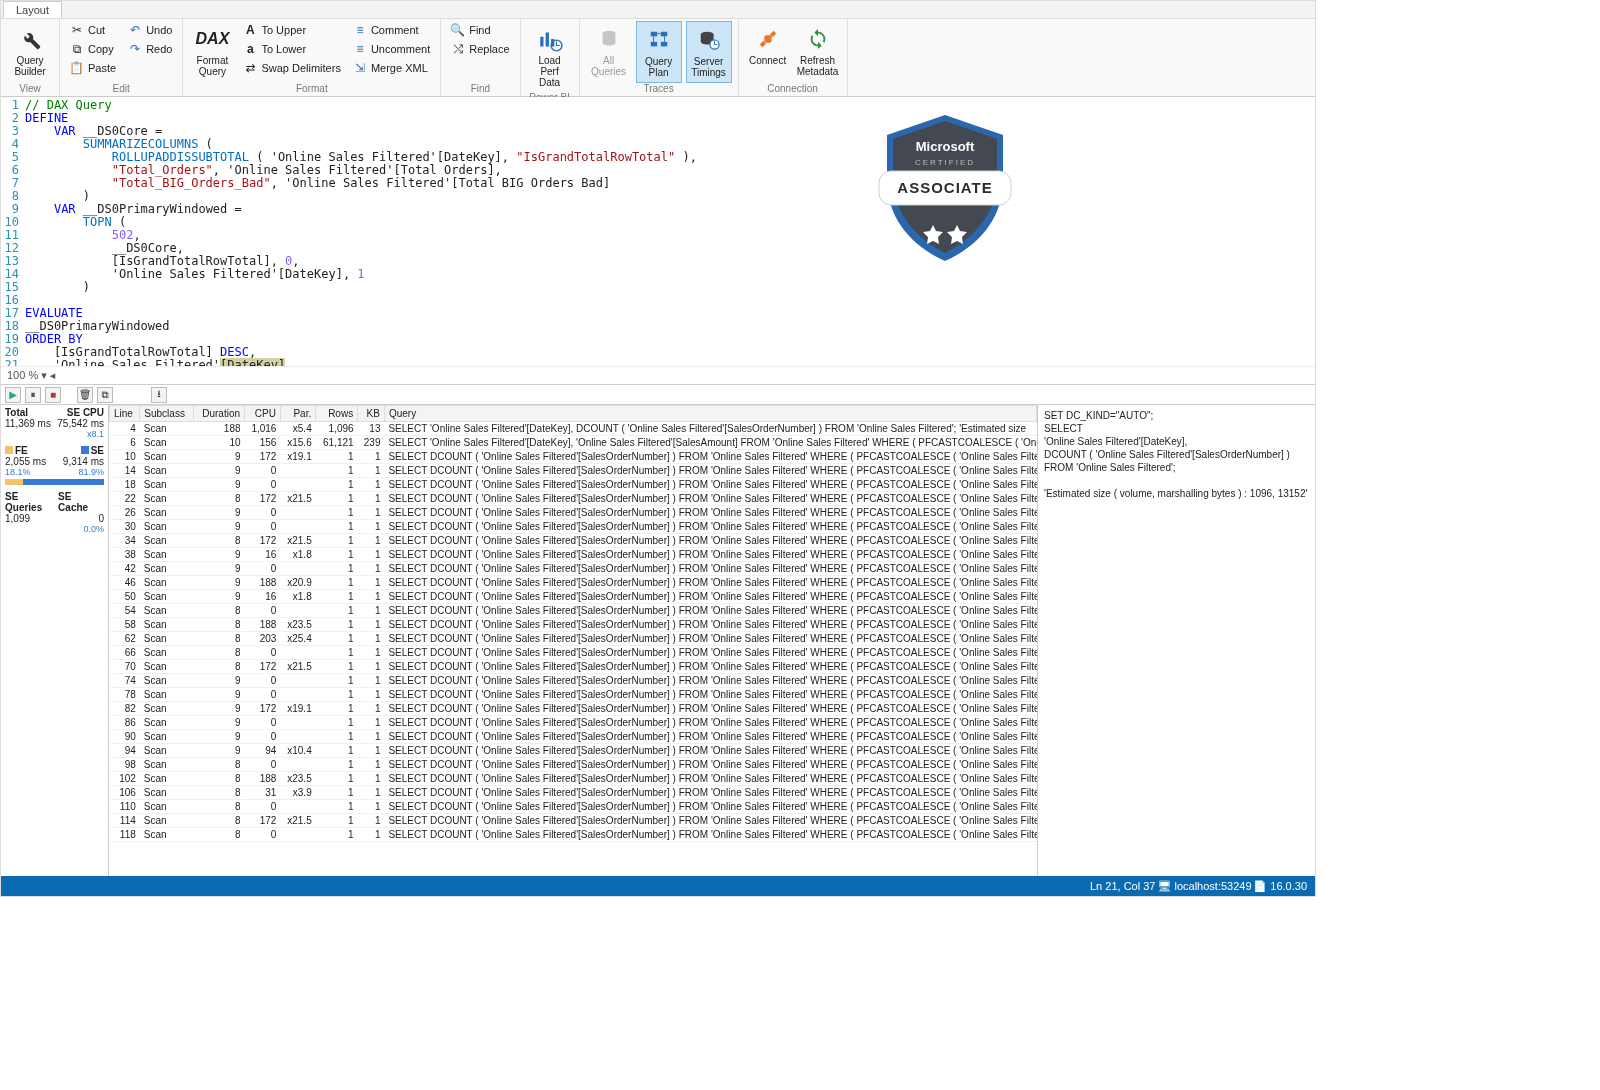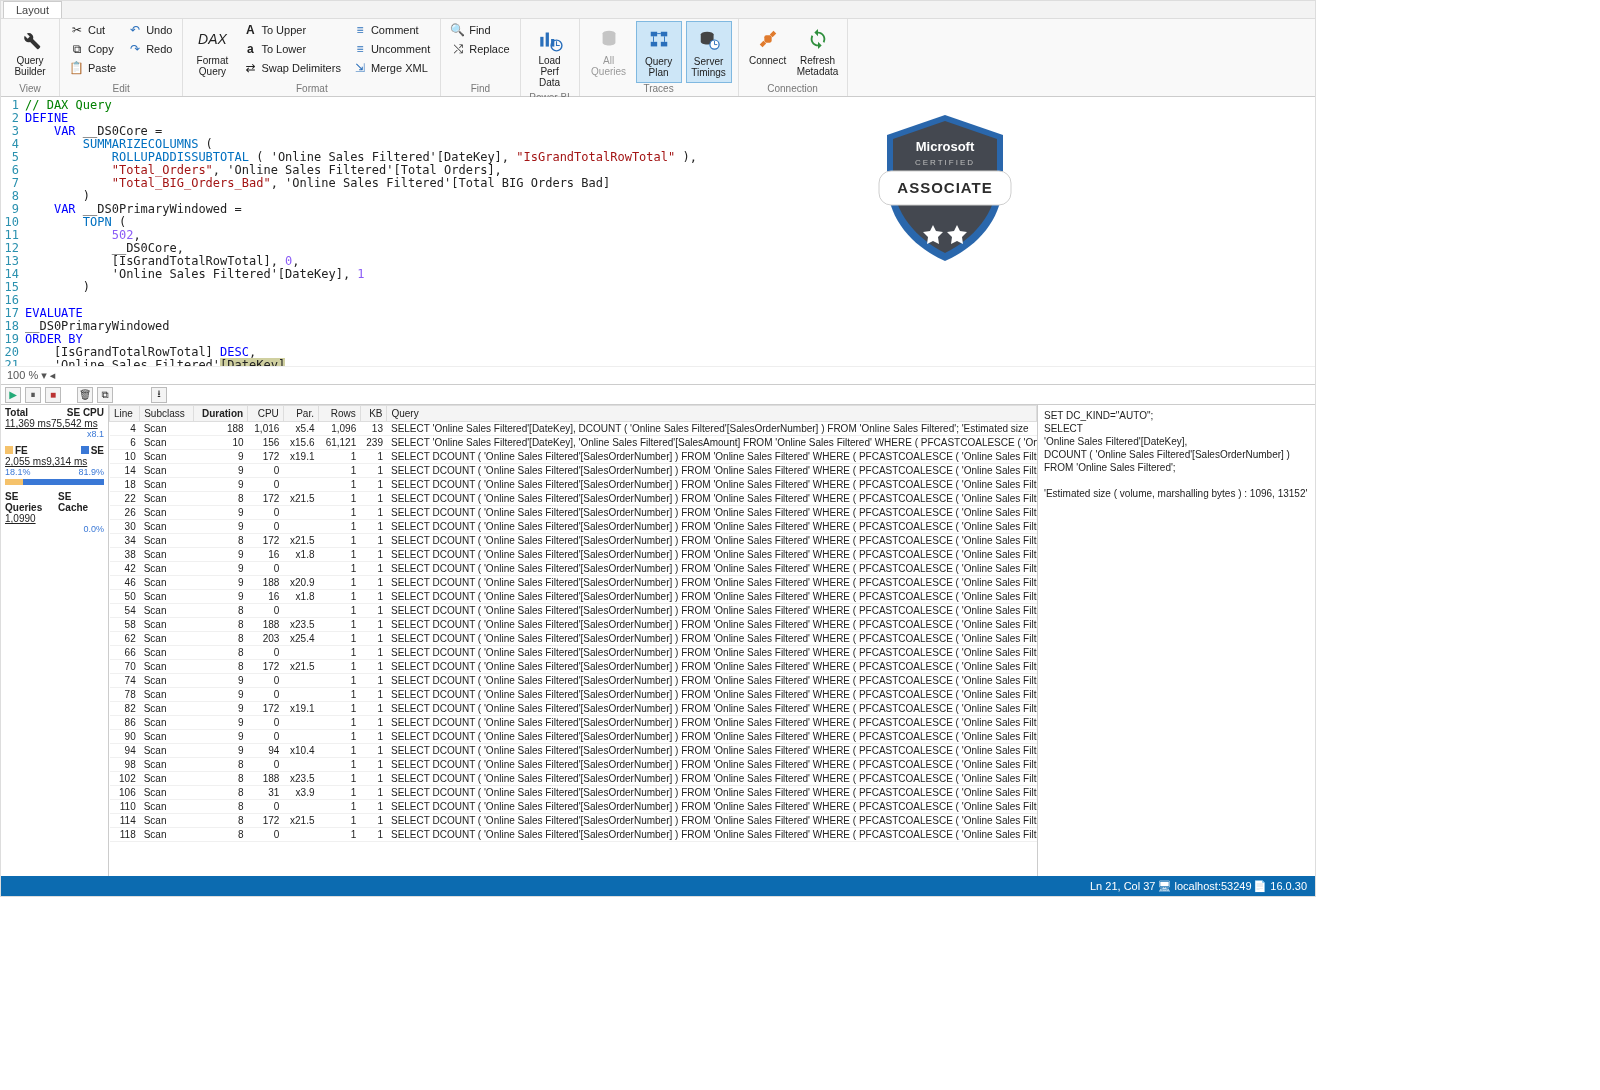--- a/index.html
+++ b/index.html
@@ -39,21 +39,21 @@
 
 .badge { position: absolute; right: 290px; top: 10px; width: 160px; height: 160px; opacity: 0.95; }
 
 
 .trace-pane { flex: 1; display: flex; flex-direction: column; min-height: 0; }
 .trace-toolbar { height: 20px; border-bottom: 1px solid #ccc; display: flex; align-items: center; gap: 4px; padding: 0 4px; }
 .tbtn { width: 16px; height: 16px; border: 1px solid #bbb; background: #f4f4f4; display:flex; align-items:center; justify-content:center; font-size:10px; cursor:pointer; }
 .trace-body { flex: 1; display: flex; min-height: 0; }
 .stats-col { width: 108px; border-right: 1px solid #ccc; padding: 2px 4px; font-size: 10px; }
 .stats-head { display: flex; justify-content: space-between; font-weight: bold; }
-.stats-row { display: flex; justify-content: flex-start; text-decoration: underline; }
+.stats-row { display: flex; justify-content: space-between; }
 .stats-sub { display: flex; justify-content: space-between; font-size: 9px; }
 .bar { height: 6px; background: #eee; margin: 2px 0 6px 0; position: relative; }
 .bar .fe { position:absolute; left:0; top:0; height:100%; background:#f5c26b; }
 .bar .se { position:absolute; right:0; top:0; height:100%; background:#3a78d6; }
 .sw-fe { display:inline-block; width:8px; height:8px; background:#f5c26b; margin-right:2px; }
 .sw-se { display:inline-block; width:8px; height:8px; background:#3a78d6; margin-right:2px; }
 
 .grid-wrap { flex: 1; overflow: auto; min-width: 0; position: relative; }
 table.grid { border-collapse: collapse; width: 100%; font-size: 10px; }
 table.grid th { background: #f4f4f4; border: 1px solid #ddd; padding: 2px 4px; text-align: left; font-weight: normal; position: sticky; top: 0; }
@@ -125,21 +125,21 @@
             </div>
         </div>
       </div>
       <div class="ribbon-group-label">Edit</div>
     </div>
 
     <div class="ribbon-group">
       <div class="ribbon-group-body">
         <div class="rbtn-lg">
           <span class="ico">
-              <span style="font-weight:normal;font-size:14px;font-style:italic;">DAX</span>
+              <span style="font-weight:bold;font-size:16px;font-style:italic;">DAX</span>
             </span>
           <span style="white-space:pre-line;text-align:center;line-height:11px;">Format
 Query</span>
         </div>
         <div class="col">
           <div class="rbtn-sm">
               <span class="ico" style="font-weight:bold">A</span>
               <span>To Upper</span>
             </div>
           <div class="rbtn-sm">
@@ -371,21 +371,21 @@
             <span style="color:#3a78d6">0.0%</span>
           </div>
       </div>
 
       <div class="grid-wrap">
         <table class="grid">
           <thead>
               <tr id="gridhead">
                 <th>Line</th>
                 <th>Subclass</th>
-                <th style="text-align: right; font-weight: bold;">Duration</th>
+                <th style="text-align: right;">Duration</th>
                 <th style="text-align: right;">CPU</th>
                 <th style="text-align: right;">Par.</th>
                 <th style="text-align: right;">Rows</th>
                 <th style="text-align: right;">KB</th>
                 <th>Query</th>
               </tr>
             </thead>
           <tbody id="gridbody">
               <tr>
                 <td class="num">4</td>

